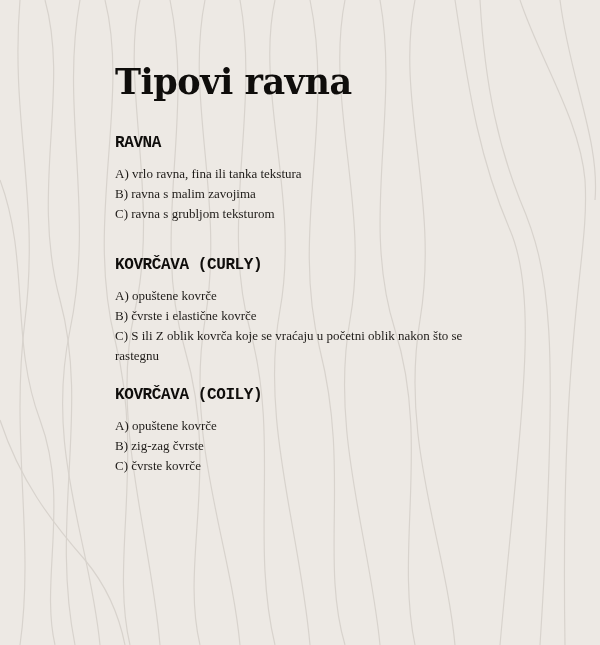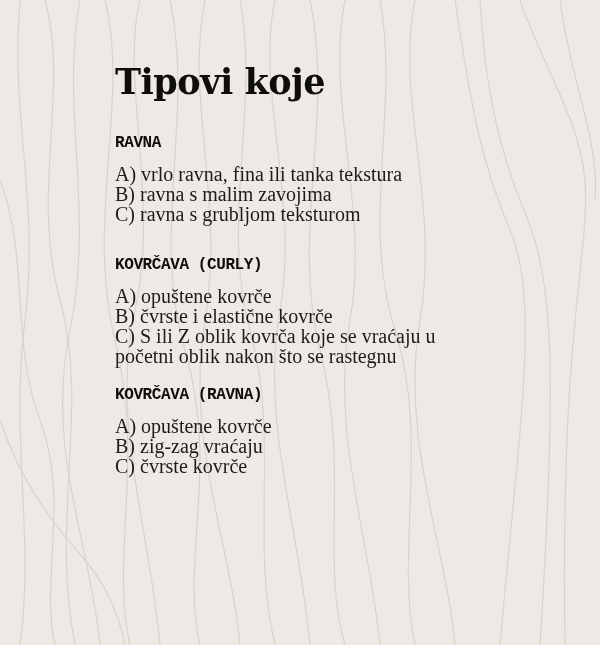--- a/index.html
+++ b/index.html
@@ -26,21 +26,21 @@
     font-family: Liberation Mono, monospace;
     font-weight: bold;
     font-size: 16px;
     letter-spacing: -0.4px;
     line-height: 22px;
     margin: 0 0 10px 0;
     color: #0f0d0b;
   }
   .item {
     font-family: "Liberation Serif", "DejaVu Serif", serif;
-    font-size: 20px;
+    font-size: 13px;
     line-height: 20px;
     color: #1e1b18;
     margin: 0;
   }
   .section-ravna { margin-bottom: 30px; }
   .section-valovita { margin-bottom: 30px; }
   .section-curly { margin-bottom: 18px; }
 </style>
 </head>
 <body>
@@ -63,36 +63,36 @@
     <path d="M455,0 C470,100 480,160 510,230 C540,300 520,420 500,645"></path>
     <path d="M480,0 C485,90 500,150 520,200 C550,270 560,330 540,645"></path>
     <path d="M520,0 C540,60 580,120 585,180 C590,260 560,320 565,645"></path>
     <path d="M560,0 C570,80 600,140 595,200"></path>
     <path d="M0,180 C30,260 10,340 40,420 C70,500 40,580 55,645"></path>
     <path d="M0,420 C20,480 50,520 85,560 C110,590 120,620 125,645"></path>
   </g>
 </svg>
 
 <div class="content">
-  <h1 class="page-title">Tipovi koje</h1>
+  <h1 class="page-title">Tipovi ravna</h1>
 
   <div class="section section-ravna">
     <h2 class="section-heading">RAVNA</h2>
     <p class="item">A) vrlo ravna, fina ili tanka tekstura</p>
     <p class="item">B) ravna s malim zavojima</p>
     <p class="item">C) ravna s grubljom teksturom</p>
   </div>
 
 
   <div class="section section-curly">
     <h2 class="section-heading">KOVRČAVA (CURLY)</h2>
     <p class="item">A) opuštene kovrče</p>
     <p class="item">B) čvrste i elastične kovrče</p>
     <p class="item" style="width:360px">C) S ili Z oblik kovrča koje se vraćaju u početni oblik nakon što se rastegnu</p>
   </div>
 
   <div class="section section-coily">
-    <h2 class="section-heading">KOVRČAVA (RAVNA)</h2>
+    <h2 class="section-heading">KOVRČAVA (COILY)</h2>
     <p class="item">A) opuštene kovrče</p>
-    <p class="item">B) zig-zag vraćaju</p>
+    <p class="item">B) zig-zag čvrste</p>
     <p class="item">C) čvrste kovrče</p>
   </div>
 </div>
 
 </body></html>

